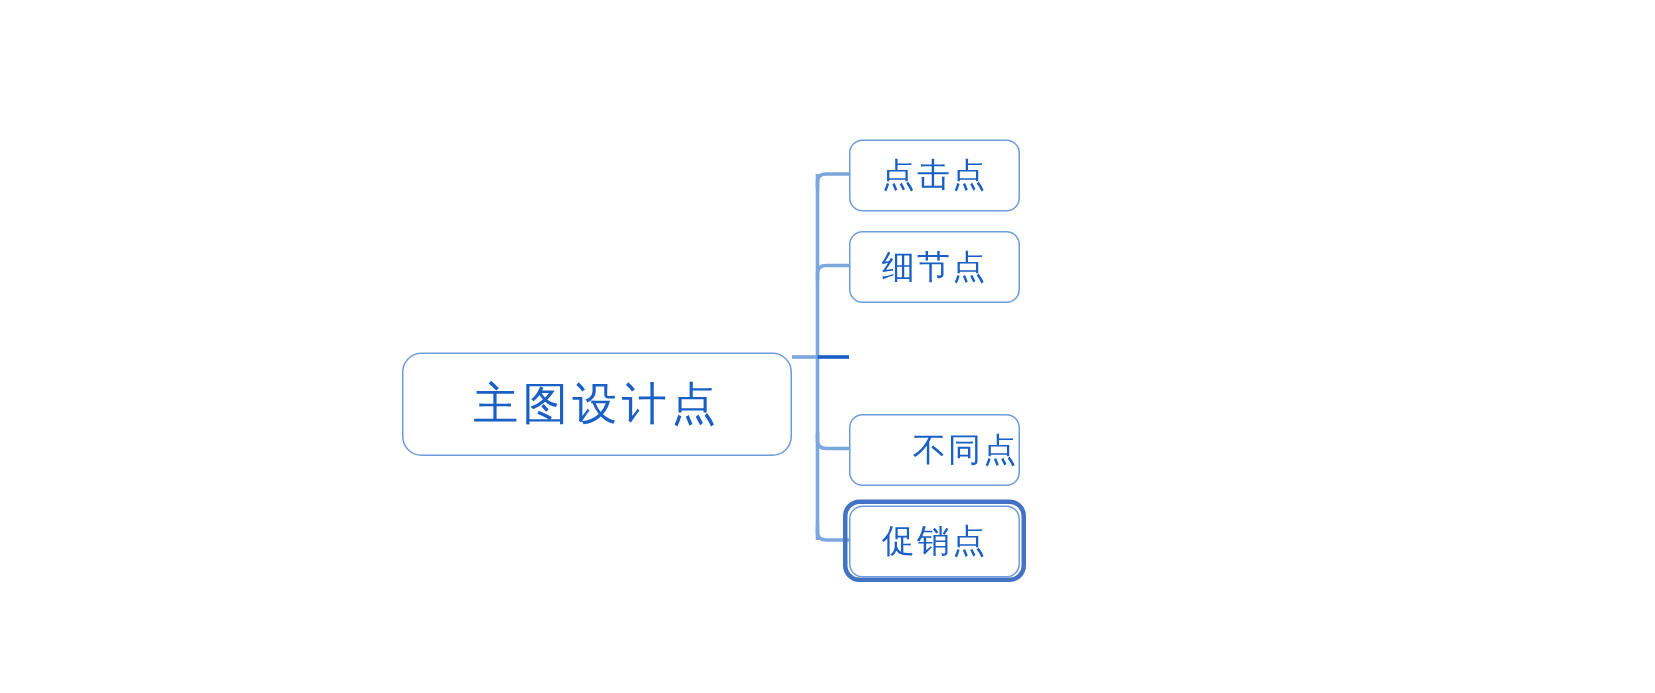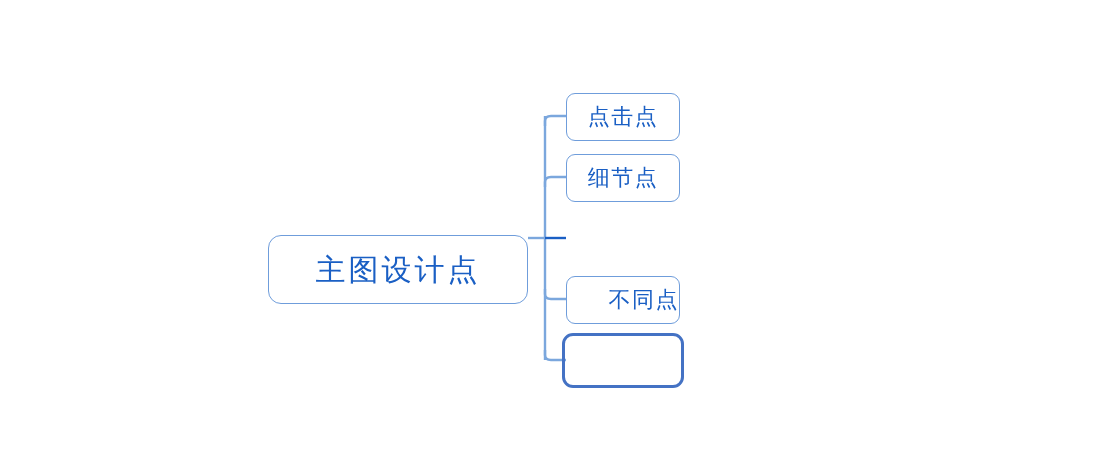--- a/index.html
+++ b/index.html
@@ -119,14 +119,17 @@
   <div class="child-node" style="top:154px;text-align:right;">
     <span class="child-label">细节点</span>
   </div>
 
 
   <div class="child-node" style="top:276px;justify-content:flex-end;">
     <span class="child-label">不同点</span>
   </div>
 
   <div class="selection-ring" style="top:333px;"></div>
+  <div class="child-node" style="top:337px;">
+    <span class="child-label">促销点</span>
+  </div>
 
 </div>
 
 </body></html>

